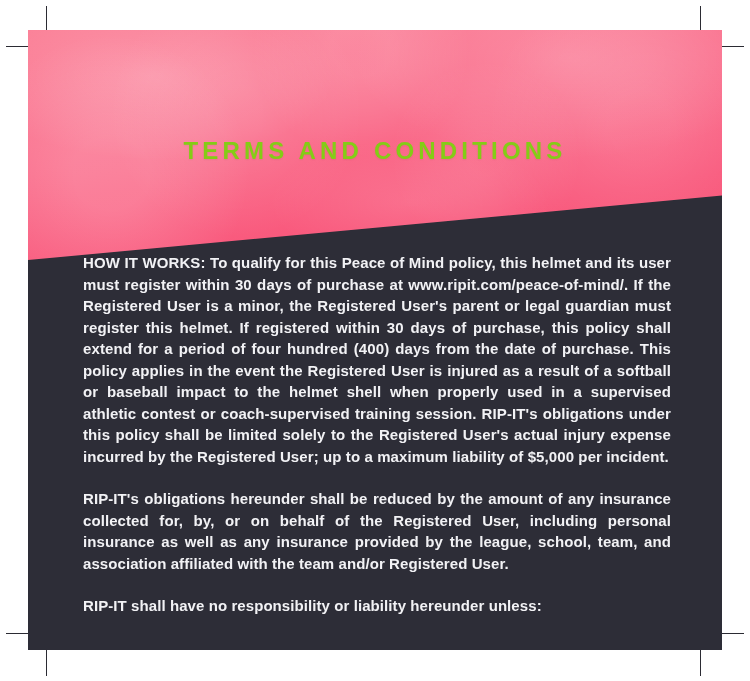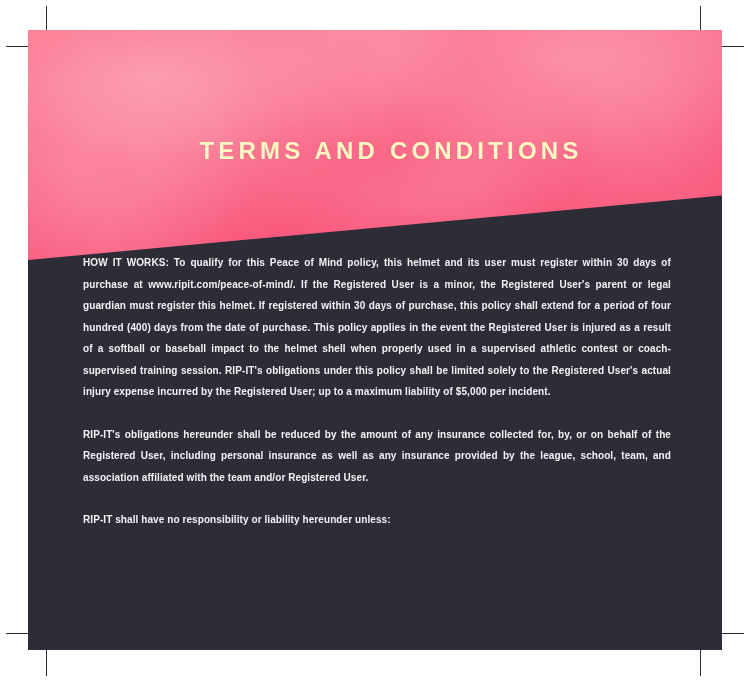--- a/index.html
+++ b/index.html
@@ -60,43 +60,43 @@
       radial-gradient(circle at 12% 62%, rgba(255,255,255,0.16) 0 6%, rgba(255,255,255,0) 22%),
       radial-gradient(circle at 30% 35%, rgba(255,255,255,0.10) 0 5%, rgba(255,255,255,0) 25%),
       radial-gradient(circle at 66% 55%, rgba(255,255,255,0.10) 0 4%, rgba(255,255,255,0) 20%),
       radial-gradient(circle at 88% 40%, rgba(255,255,255,0.12) 0 5%, rgba(255,255,255,0) 24%),
       radial-gradient(circle at 48% 8%, rgba(255,255,255,0.14) 0 7%, rgba(255,255,255,0) 26%);
     pointer-events: none;
   }
 
   #title-block {
     position: absolute;
-    left: 16px;
+    left: 0;
     top: 105px;
     width: 694px;
     text-align: center;
-    color: #fef9c3;
+    color: #84cc16;
   }
   .title-line {
     display: block;
     font-size: 24px;
     font-weight: bold;
     letter-spacing: 4.2px;
     line-height: 32px;
     text-shadow: 0 1px 2px rgba(0,0,0,0.06);
   }
 
   
   #body-copy {
     position: absolute;
     left: 55px;
     top: 222px;
     width: 588px;
     color: #f2f2f5;
-    font-size: 10px;
+    font-size: 15px;
     line-height: 21.5px;
     font-weight: bold;
     letter-spacing: 0.08px;
     text-align: justify;
   }
   #body-copy p { margin: 0 0 21px 0; }
   #body-copy p:last-child { margin-bottom: 8px; }
   .lead { letter-spacing: 0.1px; }
 </style>
 </head>

